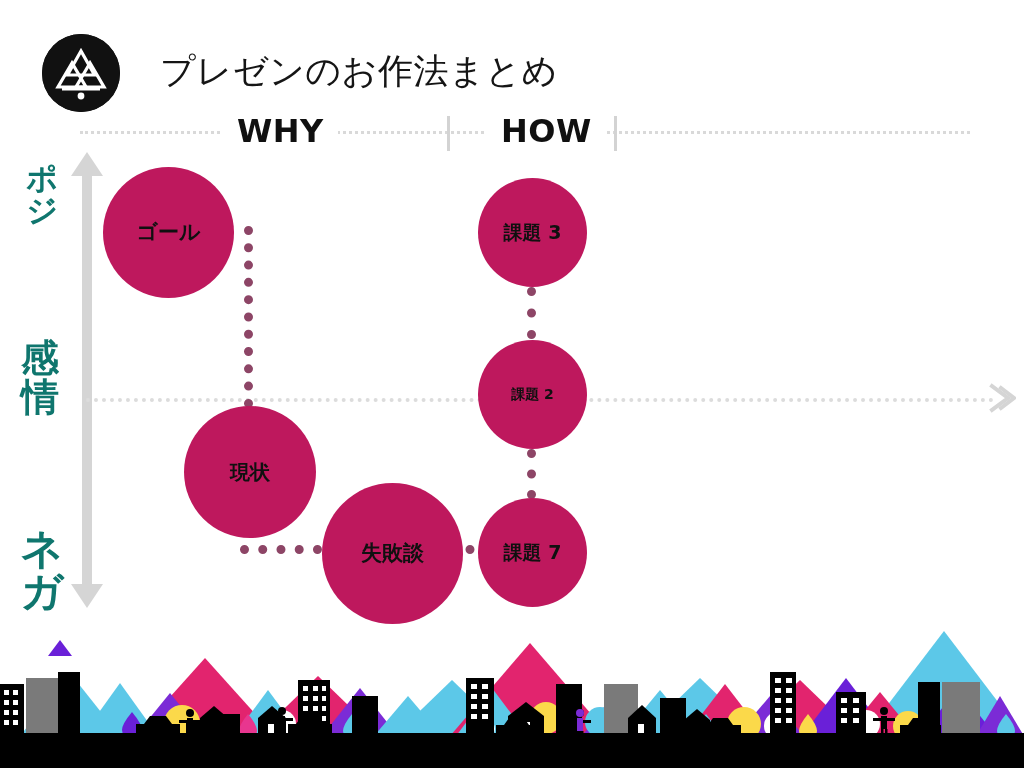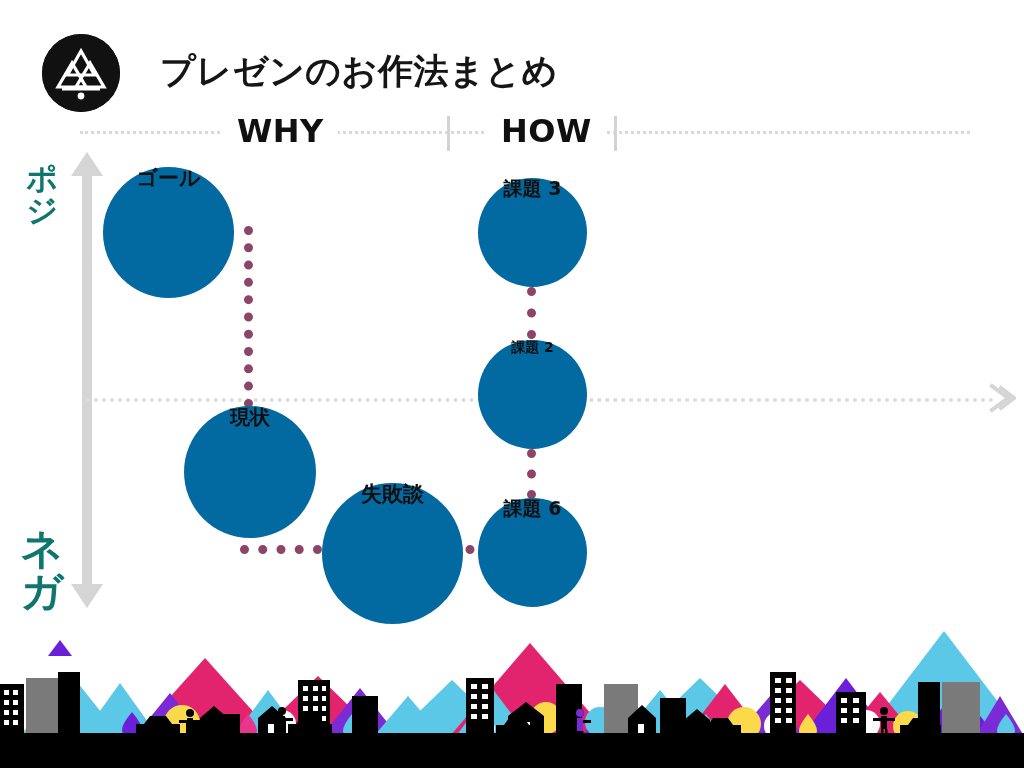--- a/index.html
+++ b/index.html
@@ -14,21 +14,21 @@
 
   
   .logo{
     position:absolute;left:42px;top:34px;width:78px;height:78px;
     border-radius:50%;background:#111111;
   }
   .logo svg{display:block;width:78px;height:78px;}
 
   .deck-title{
     position:absolute;left:160px;top:48px;
-    font-size:35px;font-weight:bold;color:#151515;
+    font-size:35px;font-weight:normal;color:#151515;
     letter-spacing:0.5px;white-space:nowrap;
     font-family:"DejaVu Sans","Liberation Sans",sans-serif;
   }
 
   
   .phase-rail{
     position:absolute;left:80px;top:131px;width:890px;height:0;
     border-top:3px dotted #d9d9d9;
   }
   .phase-label{
@@ -67,22 +67,22 @@
   .mid-arrow{position:absolute;left:988px;top:381px;width:28px;height:34px;}
 
   
   .conn{position:absolute;}
   .conn.vert{border-left:9px dotted #8d4566;}
   .conn.horz{border-top:9px dotted #8d4566;}
 
   
   .node{
     position:absolute;border-radius:50%;
-    background:#0369a1;
-    display:flex;justify-content:center;
+    background:#be185d;
+    display:flex;align-items:center;justify-content:center;
     color:#101010;font-weight:bold;
     font-family:"DejaVu Sans","Liberation Sans",sans-serif;
     text-align:center;line-height:1.1;
     box-shadow:0 0 0 0 rgba(0,0,0,0);
   }
 
   
   .city{position:absolute;left:0;bottom:0;width:1024px;height:150px;}
   .city svg{display:block;width:1024px;height:150px;}
 </style>
@@ -115,20 +115,21 @@
   <div class="emo-axis">
     <svg width="34" height="460" viewBox="0 0 34 460" xmlns="http://www.w3.org/2000/svg">
       <g fill="#d5d5d5">
         <rect x="12" y="22" width="10" height="416"></rect>
         <polygon points="17,2 33,26 1,26"></polygon>
         <polygon points="17,458 33,434 1,434"></polygon>
       </g>
     </svg>
   </div>
   <div class="emo-label emo-pos">ポジ</div>
+  <div class="emo-label emo-mid">感情</div>
   <div class="emo-label emo-neg">ネガ</div>
 
   <div class="mid-rail"></div>
   <div class="mid-arrow">
     <svg width="28" height="34" viewBox="0 0 28 34" xmlns="http://www.w3.org/2000/svg">
       <g fill="none" stroke="#d5d5d5" stroke-width="4" stroke-linecap="square">
         <polyline points="4,5 20,17 4,29"></polyline>
         <polyline points="13,7 26,17 13,27"></polyline>
       </g>
     </svg>
@@ -158,21 +159,21 @@
 
   <div class="node" style="left:478px;top:178px;width:109px;height:109px;font-size:19px;">
     <span>課題 3</span>
   </div>
 
   <div class="node" style="left:478px;top:340px;width:109px;height:109px;font-size:14px;">
     <span>課題 2</span>
   </div>
 
   <div class="node" style="left:478px;top:498px;width:109px;height:109px;font-size:19px;">
-    <span>課題 6</span>
+    <span>課題 7</span>
   </div>
 
   <div class="city">
     <svg viewBox="0 0 1024 150" xmlns="http://www.w3.org/2000/svg">
 
       <g>
         <polygon points="70,55 120,118 20,118" fill="#5cc8e8"></polygon>
         <polygon points="205,40 275,118 135,118" fill="#e2246e"></polygon>
         <polygon points="318,58 380,118 256,118" fill="#e2246e"></polygon>
         <polygon points="452,62 510,118 394,118" fill="#5cc8e8"></polygon>

